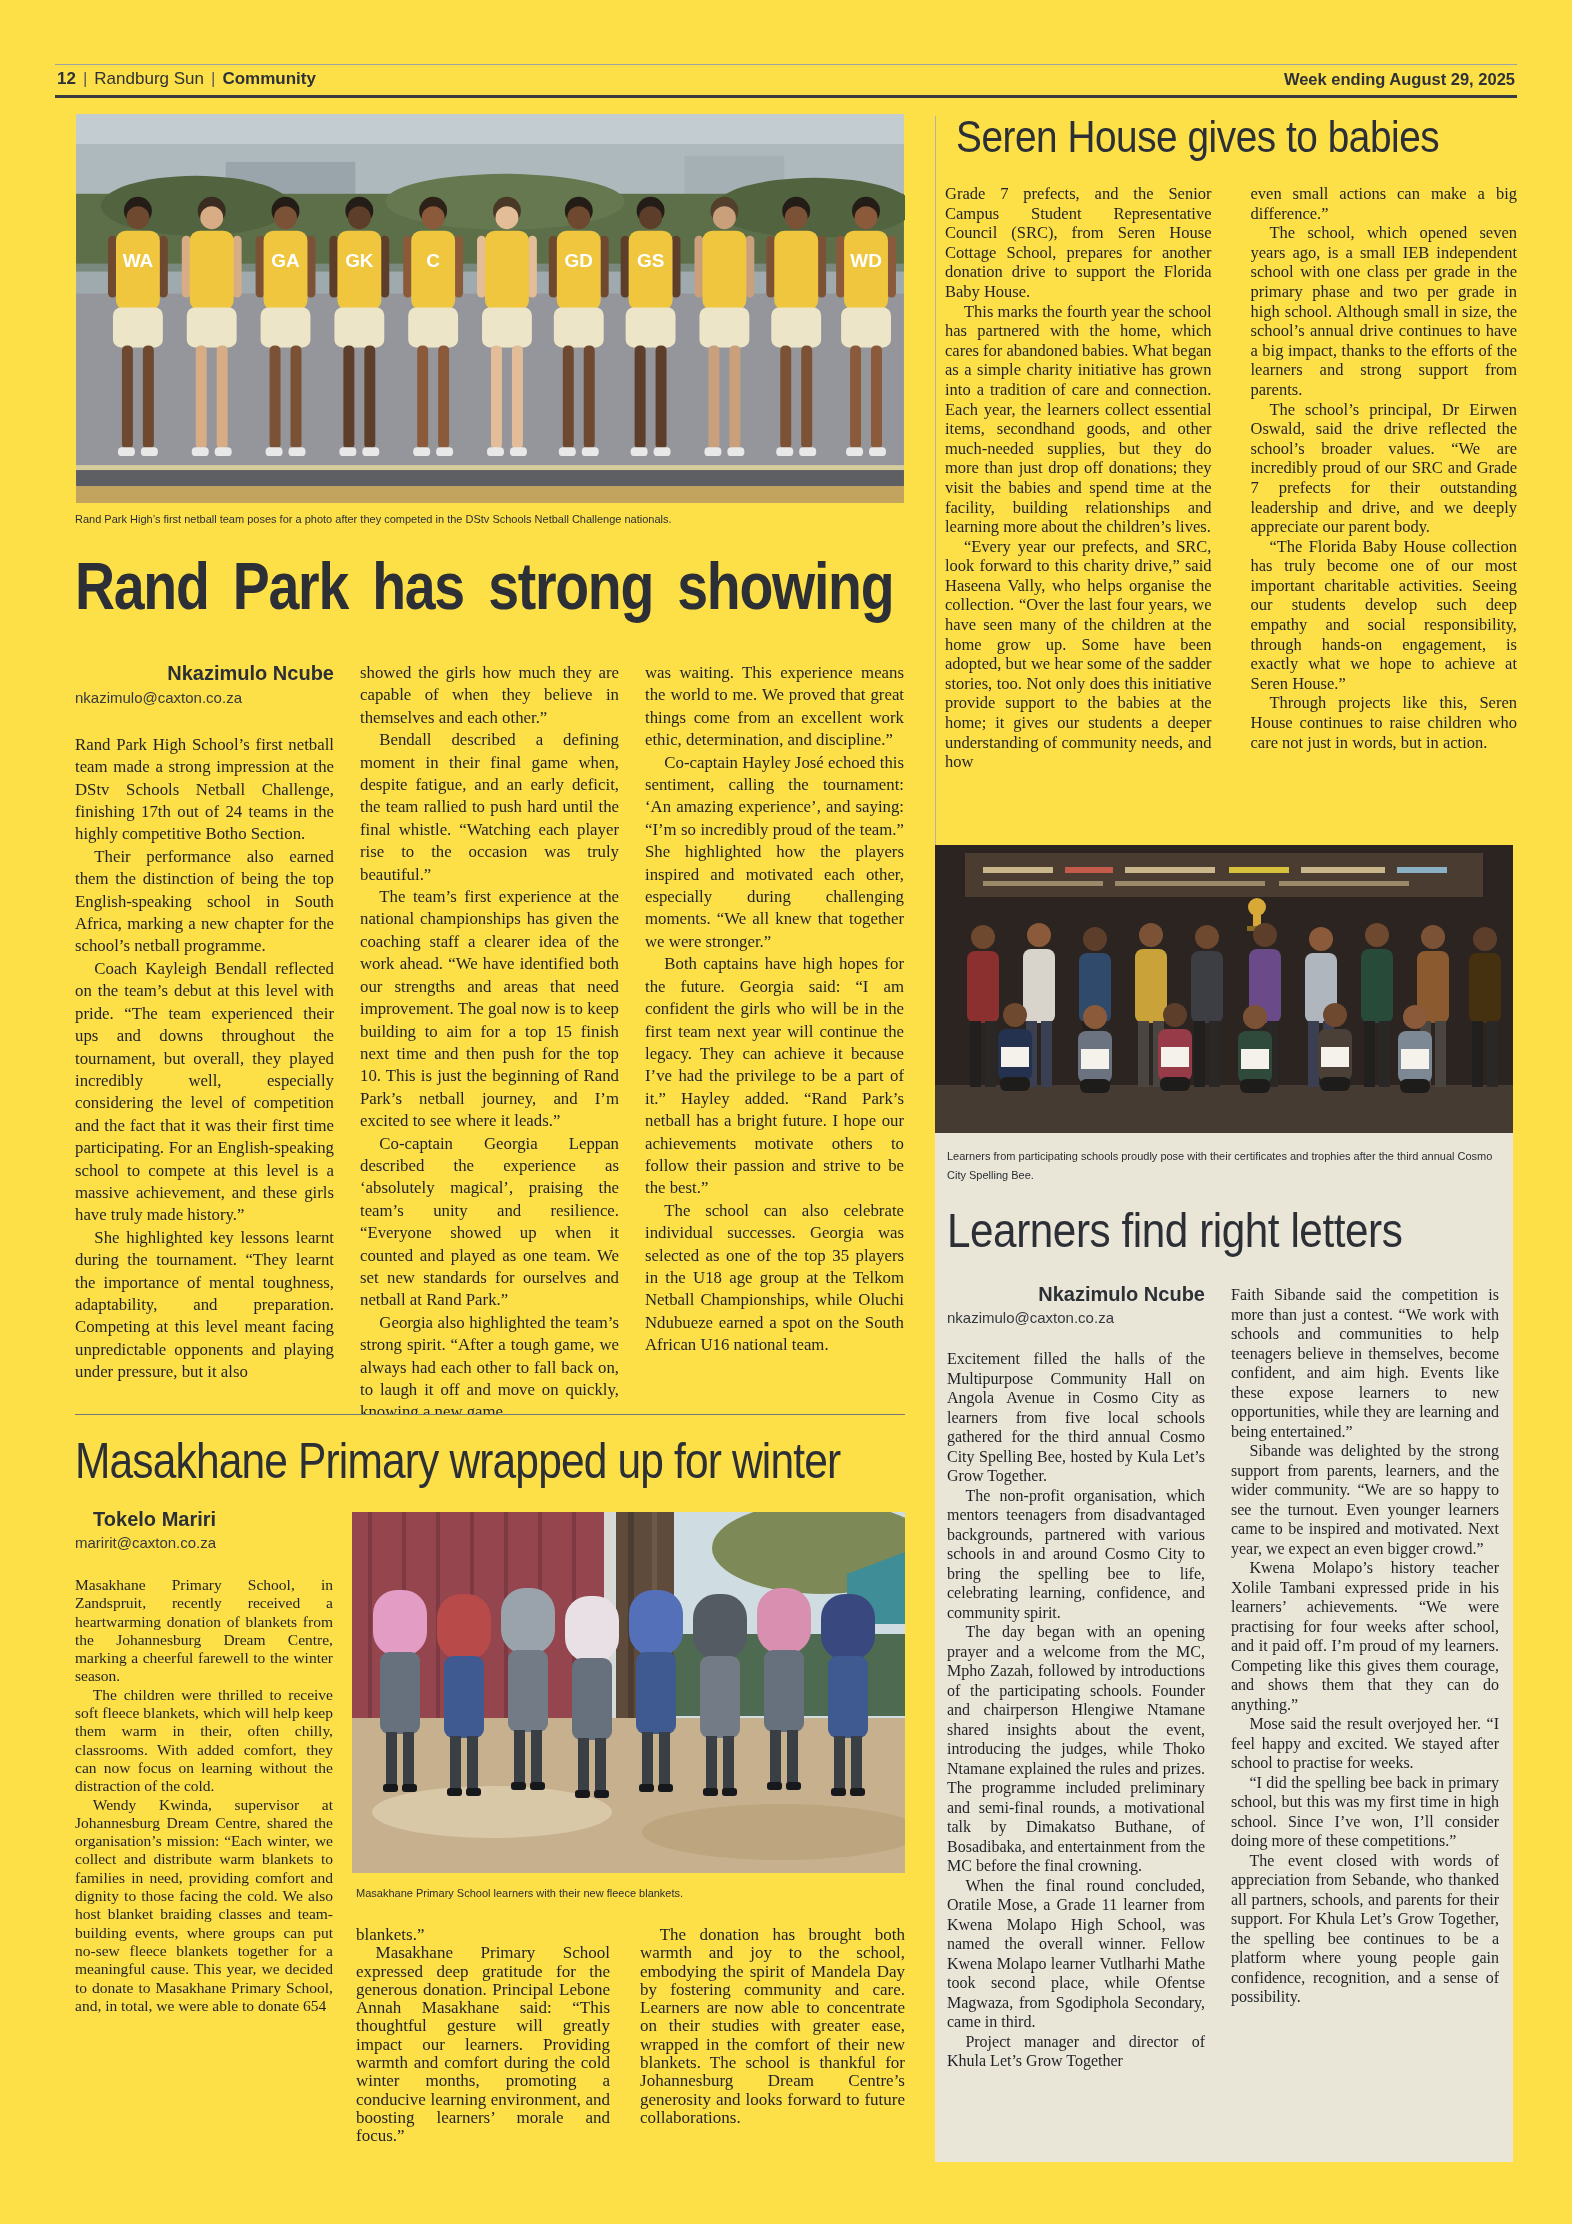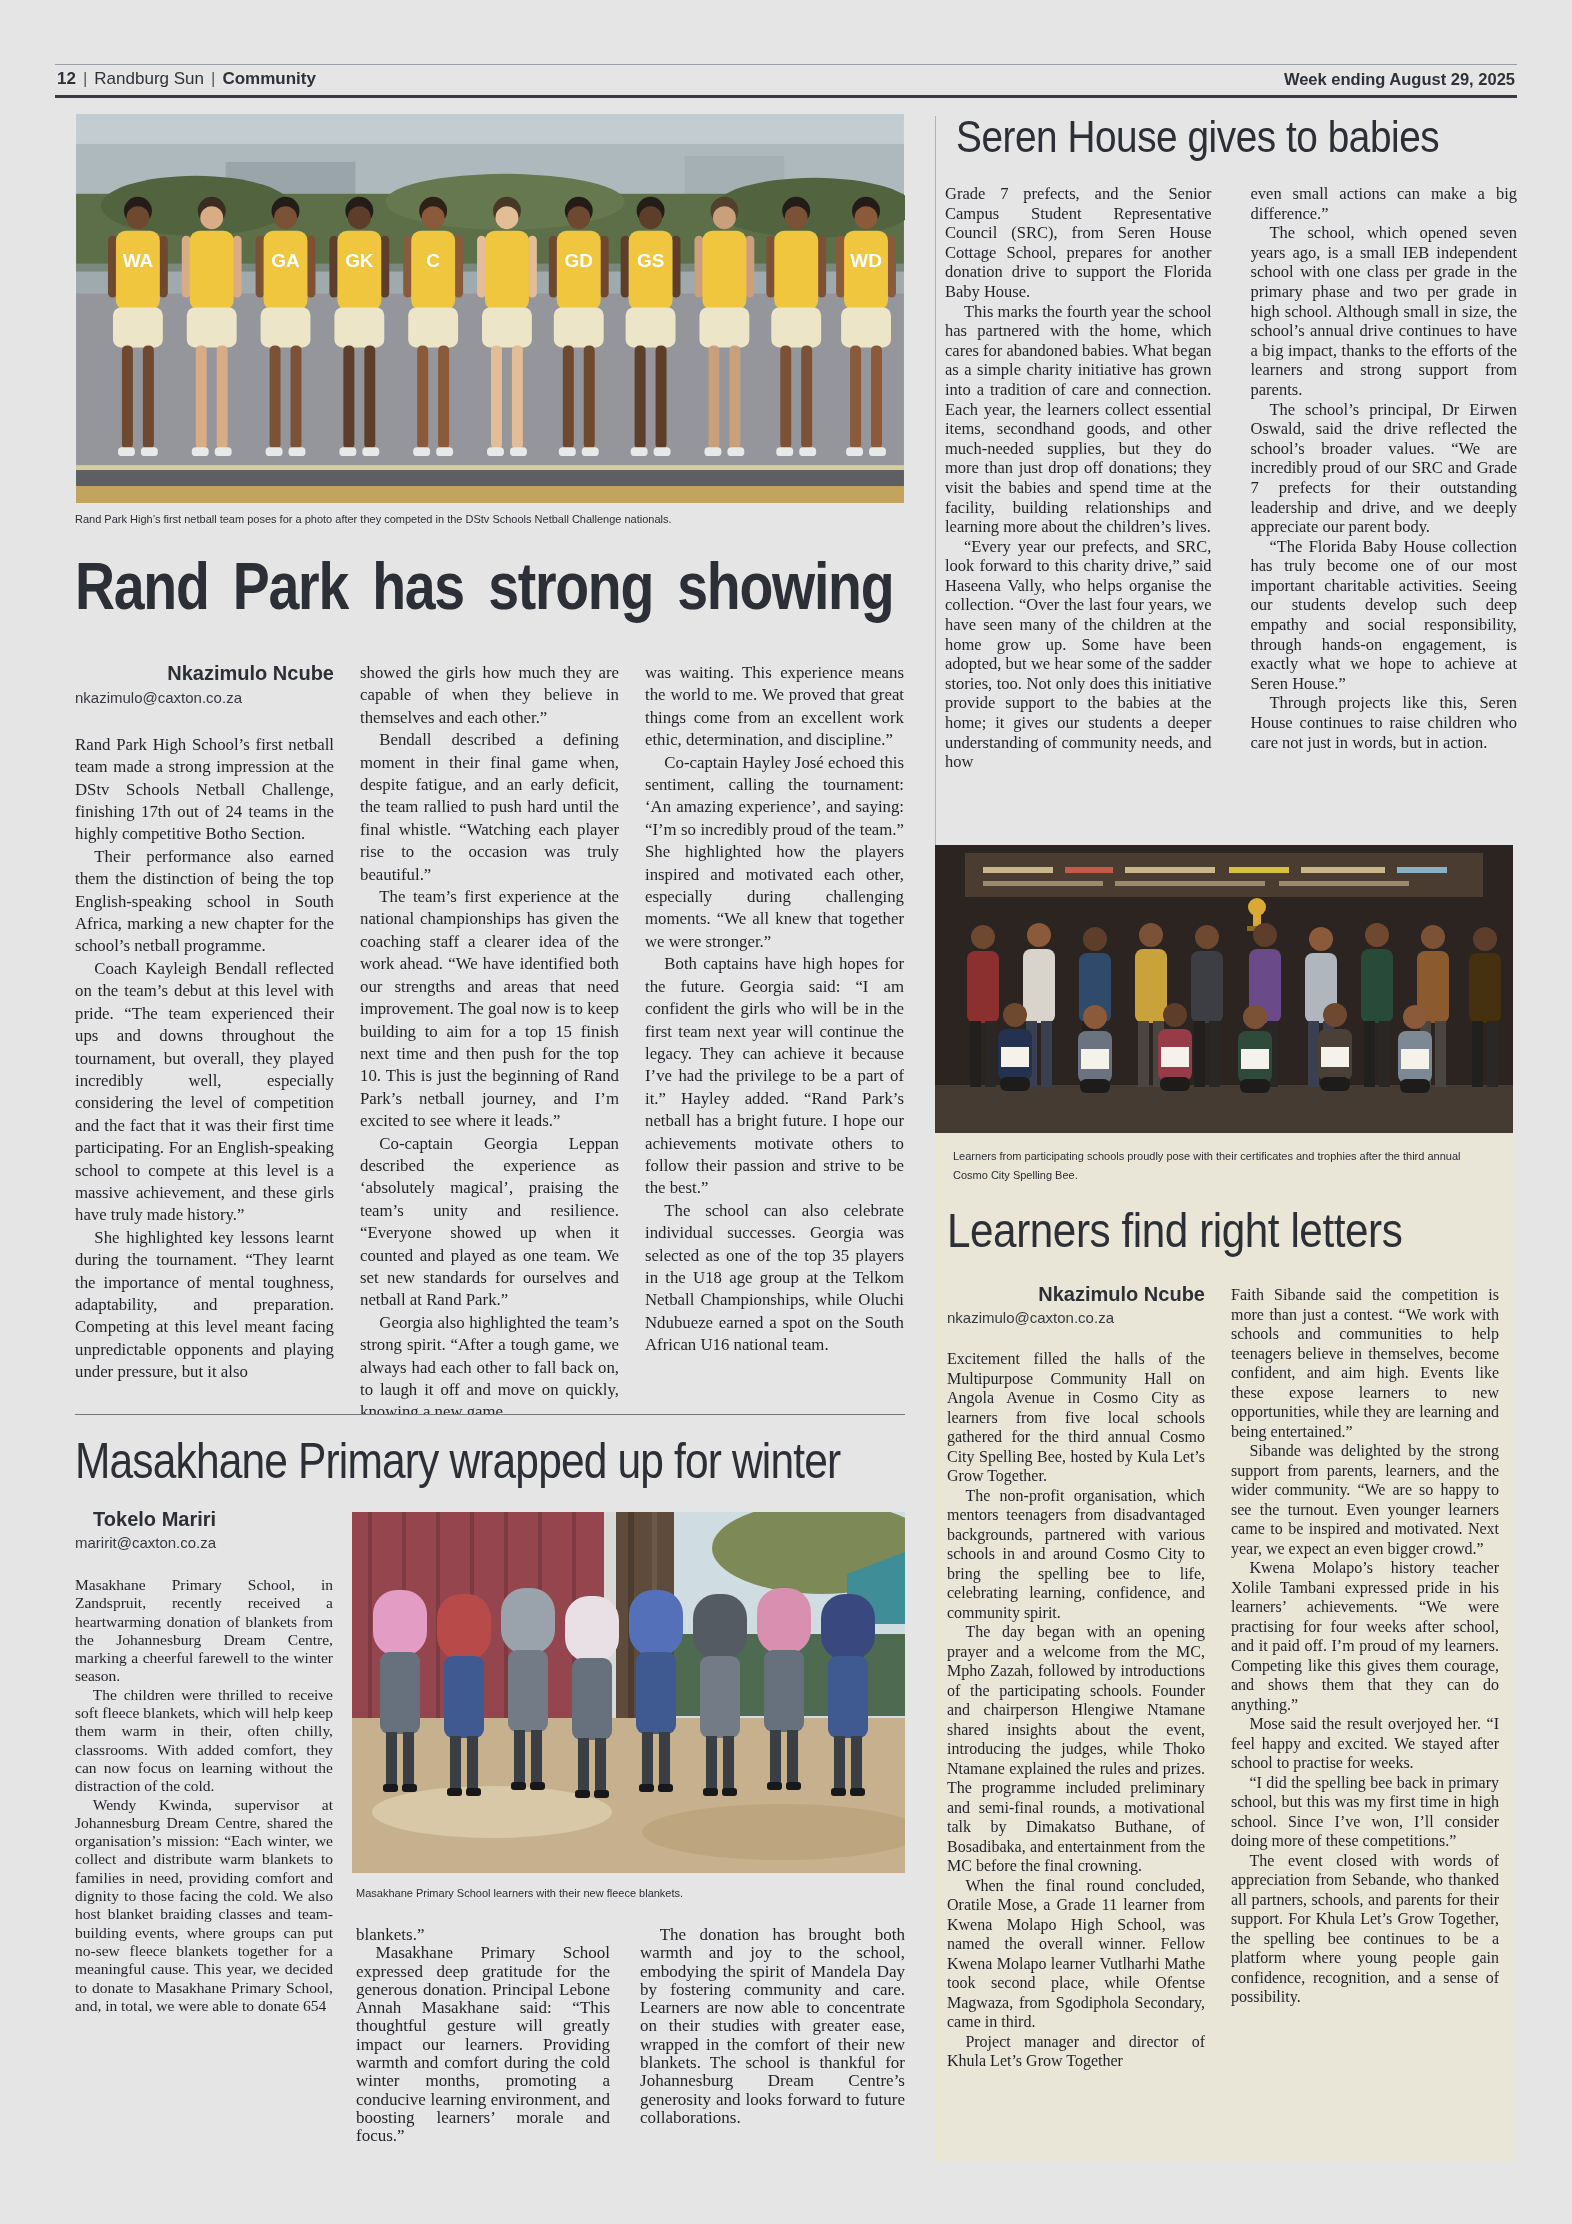--- a/index.html
+++ b/index.html
@@ -1,16 +1,16 @@
 <!DOCTYPE html>
 <html><head>
 <meta charset="utf-8">
 <style>
   html,body{margin:0;padding:0;background:#9a9a9a;}
-  .page{position:relative;width:1572px;height:2224px;background:#e5e5e5;
+  .page{position:relative;width:1572px;height:2224px;background:#fde047;
         font-family:"Liberation Sans",sans-serif;color:#26282e;overflow:hidden;}
   .abs{position:absolute;}
 
   
   .folio{left:55px;top:64px;width:1462px;box-sizing:border-box;
          border-top:1px solid #9aa0a5;border-bottom:3px solid #383b42;
          padding:4px 2px 6px;display:flex;justify-content:space-between;align-items:center;}
   .folio .fleft{font-size:17px;font-weight:bold;color:#2e3137;}
   .folio .pub{font-weight:normal;}
   .folio .sep{font-weight:normal;color:#5a5d63;margin:0 7px;}
@@ -59,21 +59,21 @@
   .rule-left{left:75px;top:1414px;width:830px;height:1px;background:#75787d;}
   .vline{left:935px;top:116px;width:1px;height:729px;background:#b2b2b2;}
 
   
   .photo{display:block;}
   .ph-net{left:75px;top:114px;width:830px;height:389px;}
   .ph-mas{left:352px;top:1512px;width:553px;height:361px;}
 
   
   .panel{left:935px;top:845px;width:578px;height:1317px;background:#e9e6d8;}
-  .panel .cap{margin:14px 18px 0;}
+  .panel .cap{margin:14px 12px 0;}
   .learn-cols{margin:16px 12px 0;display:flex;gap:26px;height:880px;overflow:hidden;
               font-size:16px;line-height:19.5px;}
   .learn-cols .c1{width:258px;overflow:hidden;}
   .learn-cols .c2{width:268px;overflow:hidden;}
   .learn-cols .byline{margin-bottom:22px;}
 </style>
 </head>
 <body>
 
 <div class="page">

